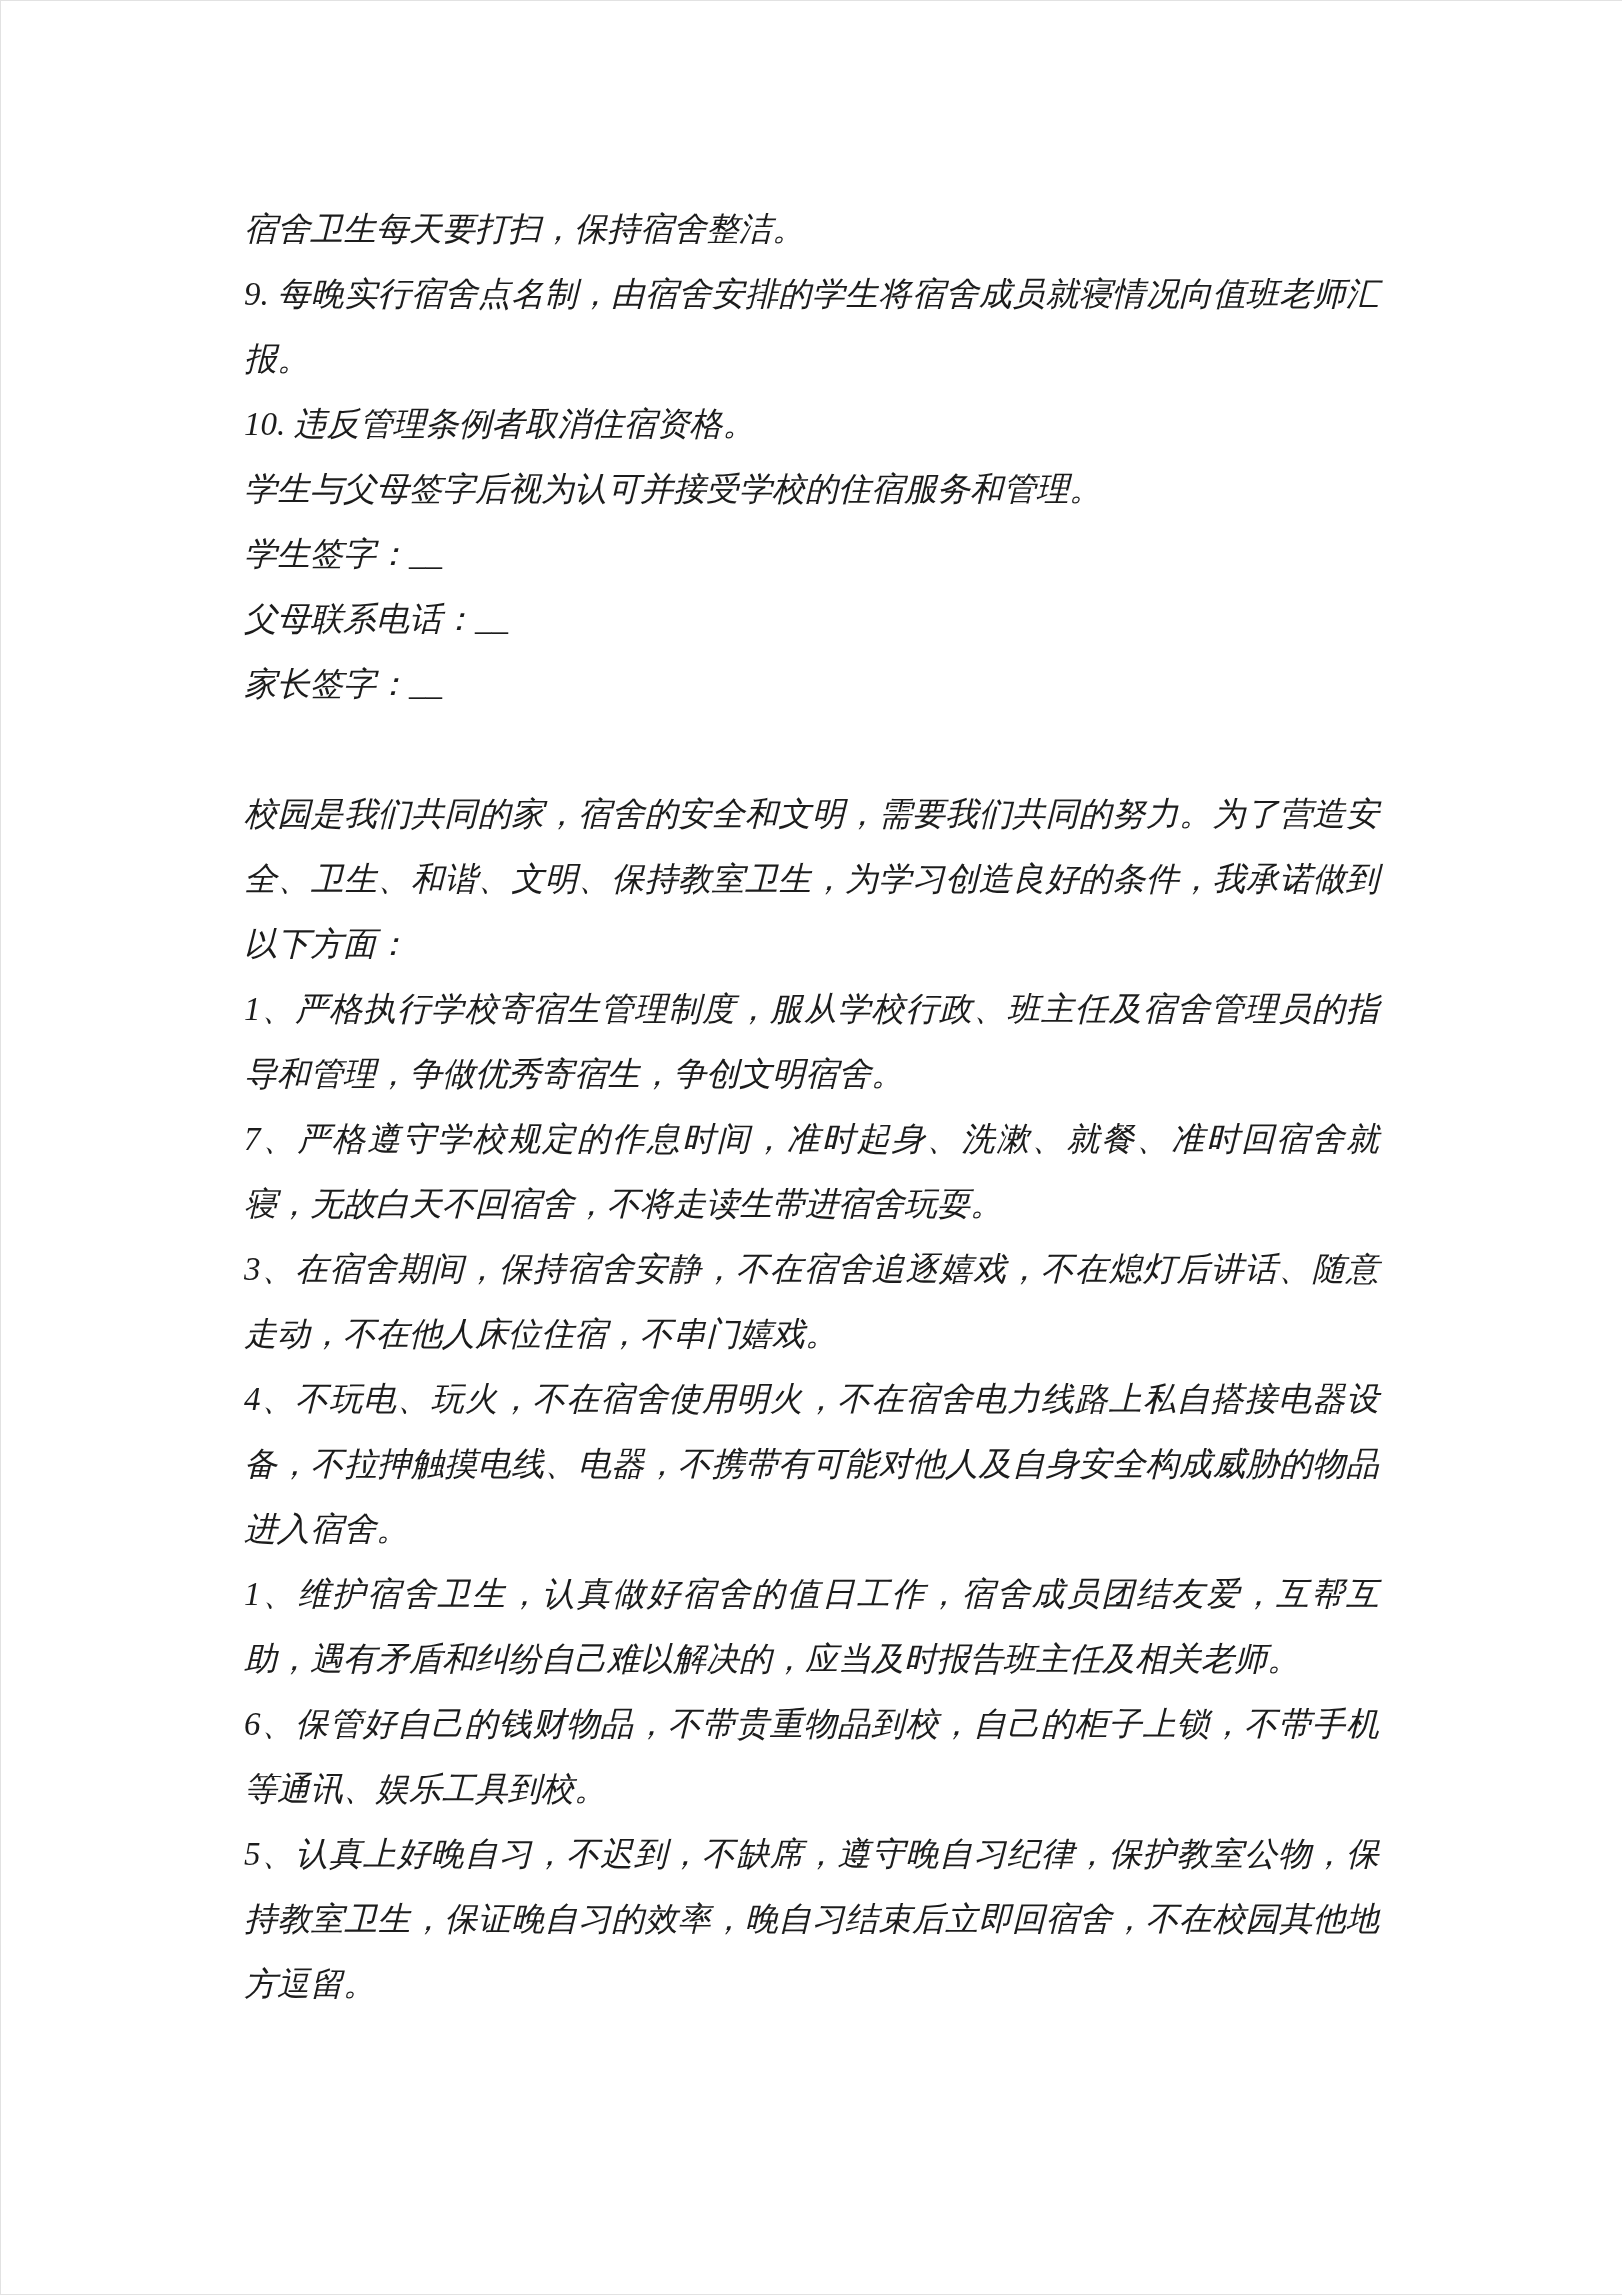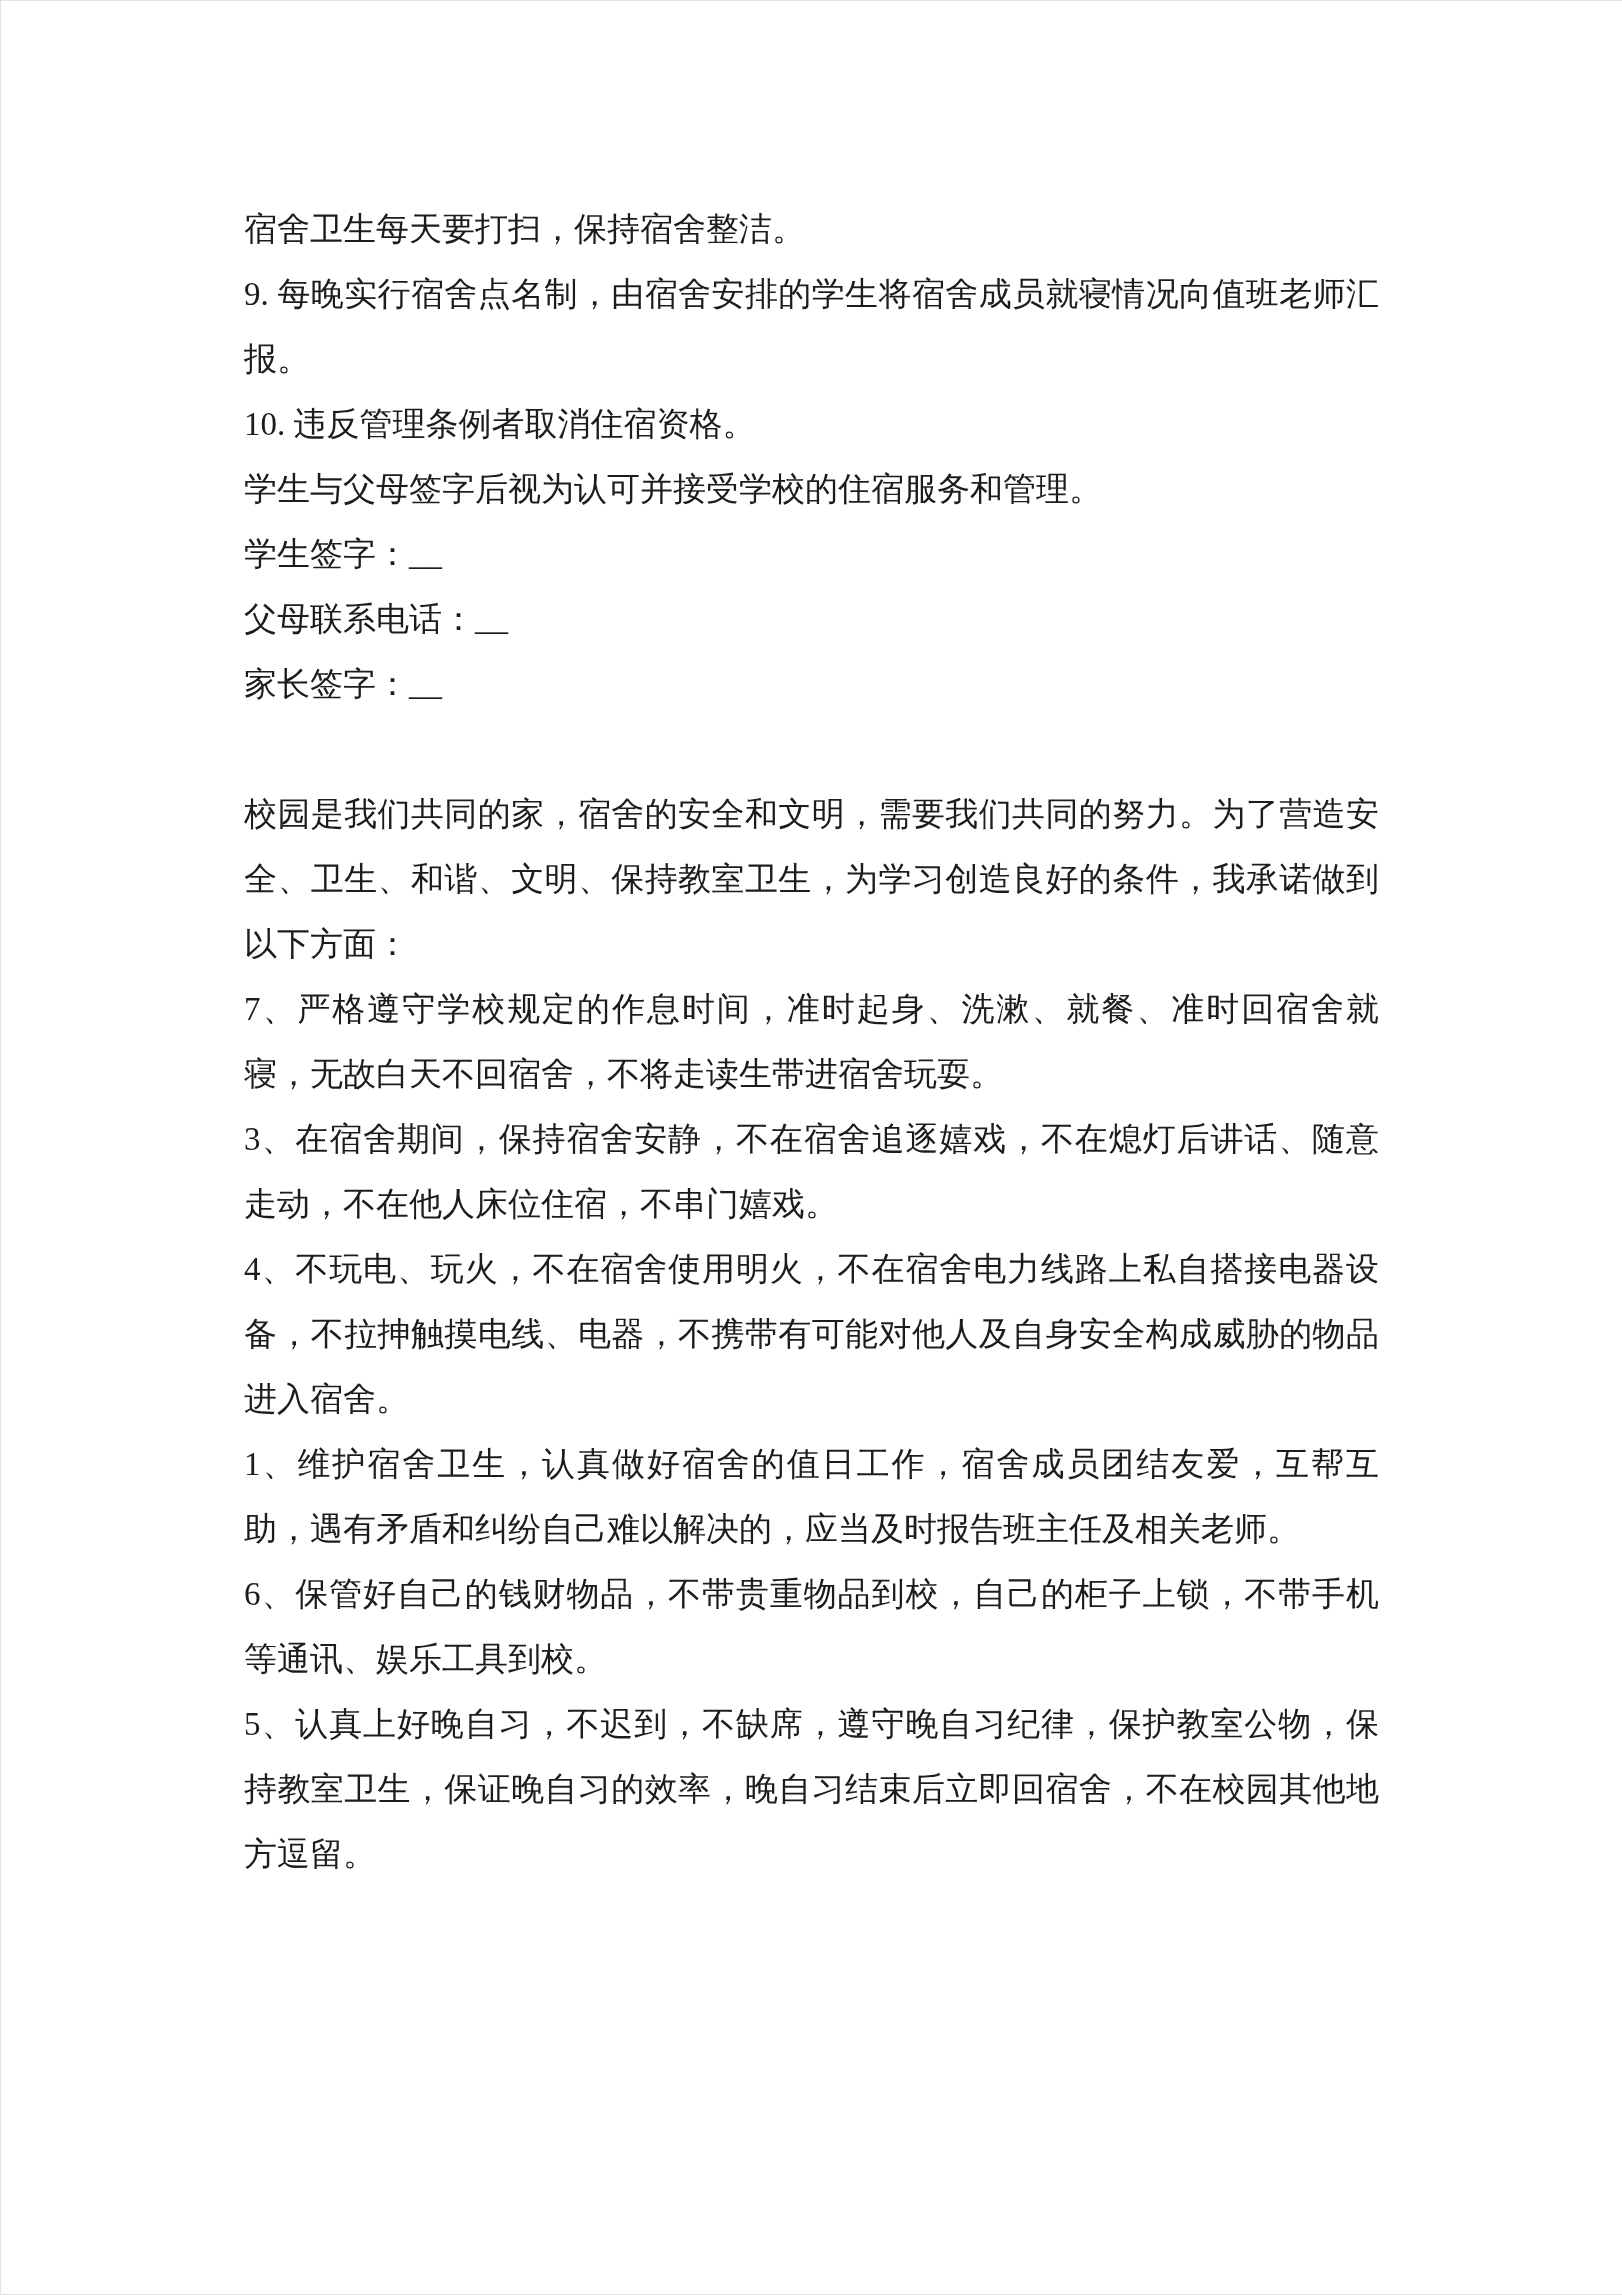--- a/index.html
+++ b/index.html
@@ -17,20 +17,21 @@
     padding: 196px 243px 0 243px;
     color: #1c1c1c;
     overflow: hidden;
   }
   .doc-body p {
     font-size: 33px;
     line-height: 65px;
     text-align: justify;
     text-justify: inter-ideograph;
     word-break: break-all;
+    font-style: italic;
   }
   .section-gap {
     margin-top: 65px;
   }
 </style>
 </head>
 <body>
 
 <div class="page">
   <div class="doc-body">
@@ -40,20 +41,21 @@
       <p>9. 每晚实行宿舍点名制，由宿舍安排的学生将宿舍成员就寝情况向值班老师汇报。</p>
       <p>10. 违反管理条例者取消住宿资格。</p>
       <p>学生与父母签字后视为认可并接受学校的住宿服务和管理。</p>
       <p>学生签字：__</p>
       <p>父母联系电话：__</p>
       <p>家长签字：__</p>
     </section>
 
     <section class="section section-gap">
       <p>校园是我们共同的家，宿舍的安全和文明，需要我们共同的努力。为了营造安全、卫生、和谐、文明、保持教室卫生，为学习创造良好的条件，我承诺做到以下方面：</p>
+      <p>1、严格执行学校寄宿生管理制度，服从学校行政、班主任及宿舍管理员的指导和管理，争做优秀寄宿生，争创文明宿舍。</p>
       <p>7、严格遵守学校规定的作息时间，准时起身、洗漱、就餐、准时回宿舍就寝，无故白天不回宿舍，不将走读生带进宿舍玩耍。</p>
       <p>3、在宿舍期间，保持宿舍安静，不在宿舍追逐嬉戏，不在熄灯后讲话、随意走动，不在他人床位住宿，不串门嬉戏。</p>
       <p>4、不玩电、玩火，不在宿舍使用明火，不在宿舍电力线路上私自搭接电器设备，不拉抻触摸电线、电器，不携带有可能对他人及自身安全构成威胁的物品进入宿舍。</p>
       <p>1、维护宿舍卫生，认真做好宿舍的值日工作，宿舍成员团结友爱，互帮互助，遇有矛盾和纠纷自己难以解决的，应当及时报告班主任及相关老师。</p>
       <p>6、保管好自己的钱财物品，不带贵重物品到校，自己的柜子上锁，不带手机等通讯、娱乐工具到校。</p>
       <p>5、认真上好晚自习，不迟到，不缺席，遵守晚自习纪律，保护教室公物，保持教室卫生，保证晚自习的效率，晚自习结束后立即回宿舍，不在校园其他地方逗留。</p>
     </section>
 
   </div>
 </div>

